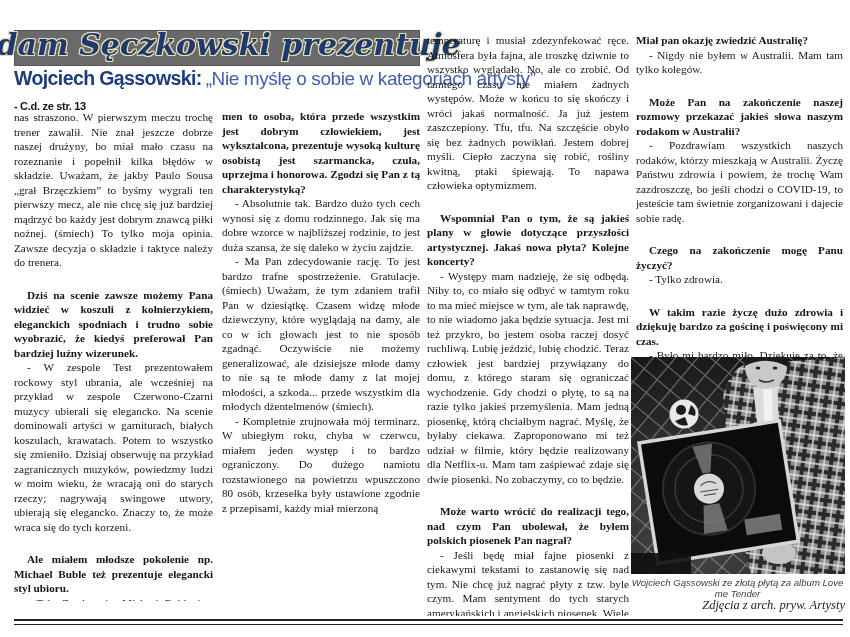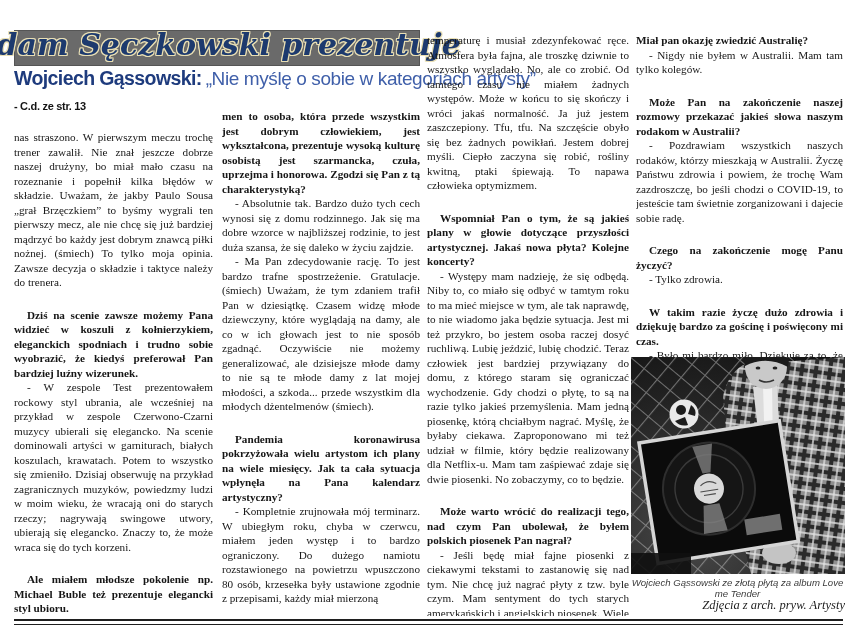--- a/index.html
+++ b/index.html
@@ -37,21 +37,21 @@
     font-size:11px;letter-spacing:-0.3px;color:#141414;
   }
   
   .col{
     position:absolute;text-align:justify;color:#161616;
     font-size:11.2px;line-height:14.5px;overflow:hidden;
   }
   .col p{margin:0;text-indent:13px;}
   .col p.q{font-weight:bold;margin-top:18px;}
   .col p.cont{text-indent:0;margin-top:6px;}
-  #col1{left:14px;top:124px;width:199px;height:497px;}
+  #col1{left:14px;top:104px;width:199px;height:497px;}
   #col2{left:222px;top:103px;width:198px;height:513px;}
   #col3{left:427px;top:27px;width:202px;height:589px;}
   #col4{left:636px;top:27px;width:207px;height:330px;}
   
   .photo{position:absolute;left:631px;top:357px;width:214px;height:217px;background:#161616;}
   .photo svg{display:block;}
   .photo-caption{
     position:absolute;left:630px;top:577px;width:215px;
     font-family:"Liberation Sans",sans-serif;font-style:italic;
     font-size:9.6px;line-height:11px;color:#3c3c3c;text-align:center;
@@ -85,21 +85,20 @@
     <p class="a cont">nas straszono. W pierwszym meczu trochę trener zawalił. Nie znał jeszcze dobrze naszej drużyny, bo miał mało czasu na rozeznanie i popełnił kilka błędów w składzie. Uważam, że jakby Paulo Sousa „grał Brzęczkiem” to byśmy wygrali ten pierwszy mecz, ale nie chcę się już bardziej mądrzyć bo każdy jest dobrym znawcą piłki nożnej. (śmiech) To tylko moja opinia. Zawsze decyzja o składzie i taktyce należy do trenera.</p>
     <p class="q">Dziś na scenie zawsze możemy Pana widzieć w koszuli z kołnierzykiem, eleganckich spodniach i trudno sobie wyobrazić, że kiedyś preferował Pan bardziej luźny wizerunek.</p>
     <p class="a">- W zespole Test prezentowałem rockowy styl ubrania, ale wcześniej na przykład w zespole Czerwono-Czarni muzycy ubierali się elegancko. Na scenie dominowali artyści w garniturach, białych koszulach, krawatach. Potem to wszystko się zmieniło. Dzisiaj obserwuję na przykład zagranicznych muzyków, powiedzmy ludzi w moim wieku, że wracają oni do starych rzeczy; nagrywają swingowe utwory, ubierają się elegancko. Znaczy to, że może wraca się do tych korzeni.</p>
     <p class="q">Ale miałem młodsze pokolenie np. Michael Buble też prezentuje elegancki styl ubioru.</p>
     <p class="a">- Tak. Zgadza się. Michael Buble jest wystylizowany na takiego artystę z tamtego okresu, z lat pięćdziesiątych. Fajnie to wygląda i fajnie się tego słucha.</p>
   </div>
 <div id="col2" class="col">
     <p class="q cont">men to osoba, która przede wszystkim jest dobrym człowiekiem, jest wykształcona, prezentuje wysoką kulturę osobistą jest szarmancka, czuła, uprzejma i honorowa. Zgodzi się Pan z tą charakterystyką?</p>
     <p class="a">- Absolutnie tak. Bardzo dużo tych cech wynosi się z domu rodzinnego. Jak się ma dobre wzorce w najbliższej rodzinie, to jest duża szansa, że się daleko w życiu zajdzie.</p>
     <p class="a">- Ma Pan zdecydowanie rację. To jest bardzo trafne spostrzeżenie. Gratulacje. (śmiech) Uważam, że tym zdaniem trafił Pan w dziesiątkę. Czasem widzę młode dziewczyny, które wyglądają na damy, ale co w ich głowach jest to nie sposób zgadnąć. Oczywiście nie możemy generalizować, ale dzisiejsze młode damy to nie są te młode damy z lat mojej młodości, a szkoda... przede wszystkim dla młodych dżentelmenów (śmiech).</p>
-    <p class="q">Pandemia koronawirusa pokrzyżowała wielu artystom ich plany na wiele miesięcy. Jak ta cała sytuacja wpłynęła na Pana kalendarz artystyczny?</p>
     <p class="a">- Kompletnie zrujnowała mój terminarz. W ubiegłym roku, chyba w czerwcu, miałem jeden występ i to bardzo ograniczony. Do dużego namiotu rozstawionego na powietrzu wpuszczono 80 osób, krzesełka były ustawione zgodnie z przepisami, każdy miał mierzoną</p>
   </div>
 <div id="col3" class="col">
     <p class="a cont">temperaturę i musiał zdezynfekować ręce. Atmosfera była fajna, ale troszkę dziwnie to wszystko wyglądało. No, ale co zrobić. Od tamtego czasu nie miałem żadnych występów. Może w końcu to się skończy i wróci jakaś normalność. Ja już jestem zaszczepiony. Tfu, tfu. Na szczęście obyło się bez żadnych powikłań. Jestem dobrej myśli. Ciepło zaczyna się robić, rośliny kwitną, ptaki śpiewają. To napawa człowieka optymizmem.</p>
     <p class="q">Wspomniał Pan o tym, że są jakieś plany w głowie dotyczące przyszłości artystycznej. Jakaś nowa płyta? Kolejne koncerty?</p>
     <p class="a">- Występy mam nadzieję, że się odbędą. Niby to, co miało się odbyć w tamtym roku to ma mieć miejsce w tym, ale tak naprawdę, to nie wiadomo jaka będzie sytuacja. Jest mi też przykro, bo jestem osoba raczej dosyć ruchliwą. Lubię jeździć, lubię chodzić. Teraz człowiek jest bardziej przywiązany do domu, z którego staram się ograniczać wychodzenie. Gdy chodzi o płytę, to są na razie tylko jakieś przemyślenia. Mam jedną piosenkę, którą chciałbym nagrać. Myślę, że byłaby ciekawa. Zaproponowano mi też udział w filmie, który będzie realizowany dla Netflix-u. Mam tam zaśpiewać zdaje się dwie piosenki. No zobaczymy, co to będzie.</p>
     <p class="q">Może warto wrócić do realizacji tego, nad czym Pan ubolewał, że byłem polskich piosenek Pan nagrał?</p>
     <p class="a">- Jeśli będę miał fajne piosenki z ciekawymi tekstami to zastanowię się nad tym. Nie chcę już nagrać płyty z tzw. byle czym. Mam sentyment do tych starych amerykańskich i angielskich piosenek. Wiele z nich już nagrałem przez te lata, bo nagrałem chyba cztery takie płyty wspominkowe, a co będzie dalej to zobaczymy. Planów specjalnie nie robię, bo nie wiem co nas czeka i kiedy ta pandemia pozwoli nam powrócić do normalności.</p>
   </div>
 <div id="col4" class="col">

